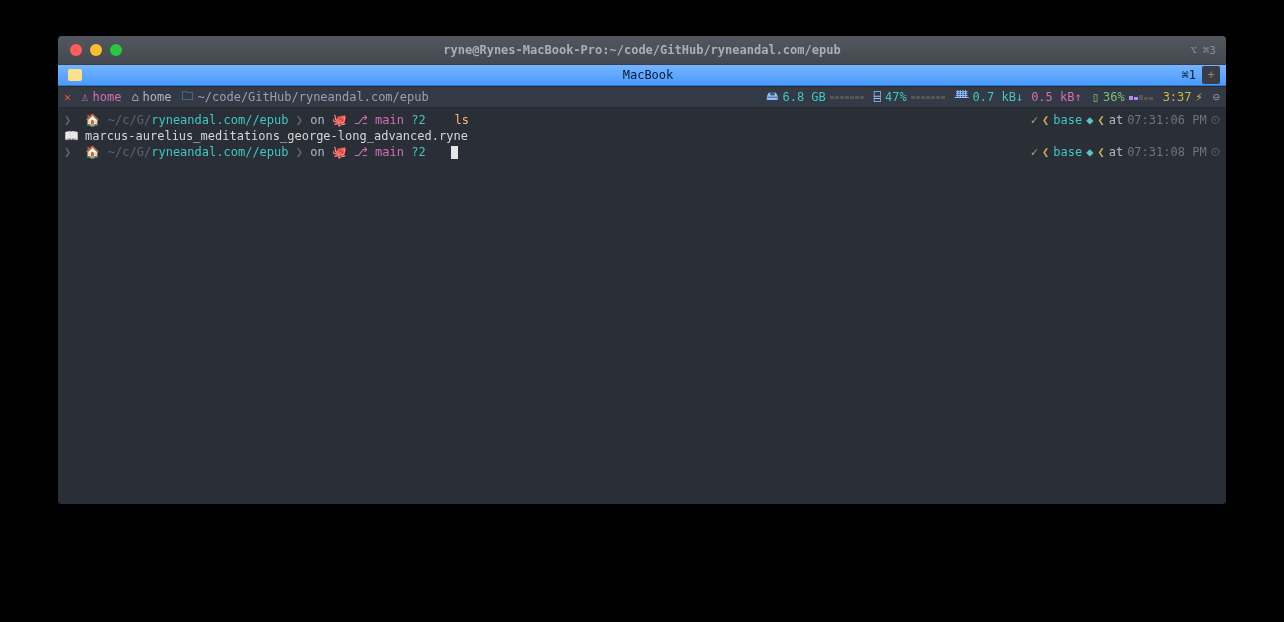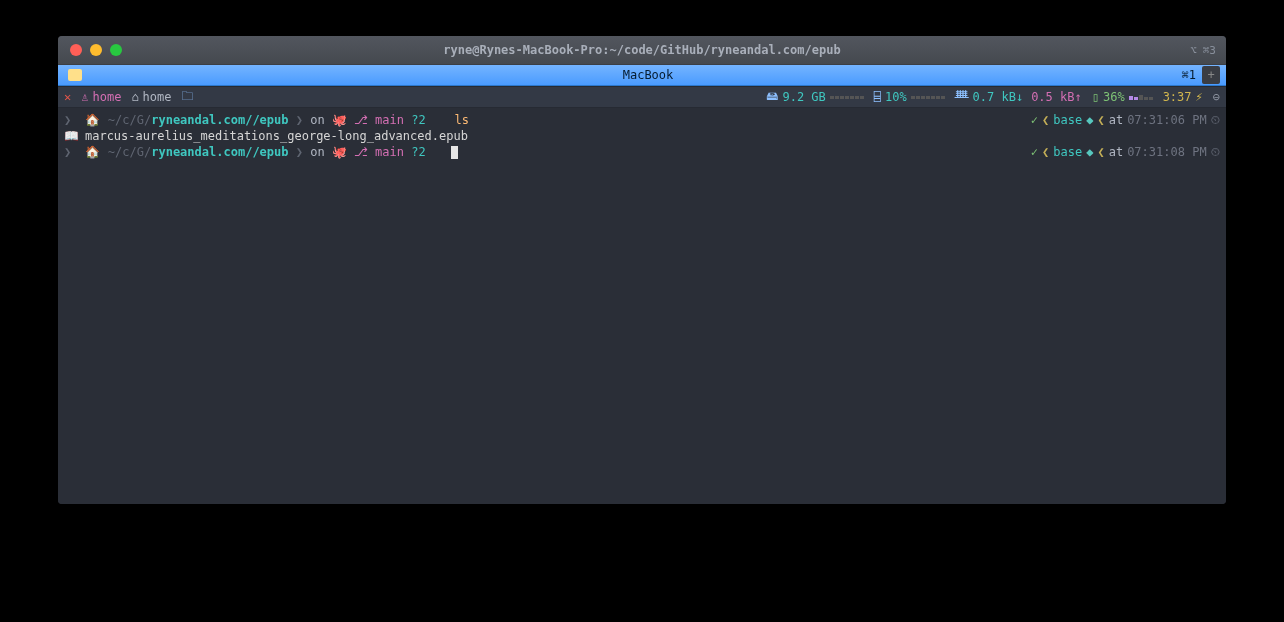--- a/index.html
+++ b/index.html
@@ -75,21 +75,21 @@
   .bat{color:var(--green)}
   .bolt{color:var(--yellow)}
   .bars{display:inline-flex;gap:1px;align-items:flex-end}
   .bars i{display:block;width:4px;background:#555;height:3px}
 
   .terminal{flex:1;background:var(--term-bg);padding:4px 6px;line-height:16px;font-size:12px}
   .line{display:flex;align-items:center;white-space:pre;height:16px}
   .line .rs{margin-left:auto;display:flex;align-items:center;gap:4px}
   .chev{color:var(--dim)}
   .pathseg{color:var(--dim)}
-  .pathcolor{color:var(--cyan);font-weight:700}
+  .pathcolor{color:var(--cyan);font-weight:400}
   .on{color:#b0b6c2}
   .git{color:var(--magenta)}
   .branch{color:var(--magenta)}
   .q{color:var(--cyan)}
   .cmd{color:#fdba74}
   .check{color:var(--green)}
   .ang{color:var(--yellow2)}
   .base{color:var(--cyan)}
   .diamond{color:#57c7be}
   .at{color:#b0b6c2}
@@ -135,39 +135,40 @@
       <span class="seg ryne">
         <span>♙</span>
         <span>home</span>
       </span>
       <span class="seg home">
         <span>⌂</span>
         <span>home</span>
       </span>
       <span class="seg">
         <span class="folder">🗀</span>
+        <span class="path">~/code/GitHub/ryneandal.com/epub</span>
       </span>
     </div>
     <div class="sb-right">
       <span class="seg">
         <span class="cpuicon">🖴</span>
-        <span class="cyan">9.2 GB</span>
+        <span class="cyan">6.8 GB</span>
         <span class="bars">
             <i></i>
             <i></i>
             <i></i>
             <i></i>
             <i></i>
             <i></i>
             <i></i>
           </span>
       </span>
       <span class="seg">
         <span class="cpuicon">⌸</span>
-        <span class="cyan">10%</span>
+        <span class="cyan">47%</span>
         <span class="bars">
             <i></i>
             <i></i>
             <i></i>
             <i></i>
             <i></i>
             <i></i>
             <i></i>
           </span>
       </span>
@@ -221,21 +222,21 @@
         <span class="diamond">◆</span>
         <span class="ang">❮</span>
         <span class="at">at</span>
         <span class="time">07:31:06 PM</span>
         <span class="clock">⏲</span>
       </span>
     </div>
 
     <div class="line">
       <span class="fileicon">📖</span>
-      <span>marcus-aurelius_meditations_george-long_advanced.epub</span>
+      <span>marcus-aurelius_meditations_george-long_advanced.ryne</span>
     </div>
 
     <div class="line">
       <span class="chev">❯ </span>
       <span class="apple"></span>
       <span> </span>
       <span class="cyan">🏠 </span>
       <span class="pathseg">~/c/G/</span><span class="pathcolor">ryneandal.com</span><span class="pathcolor">/</span><span class="pathcolor">/epub</span>
       <span class="chev"> ❯ </span>
       <span class="on">on</span>

